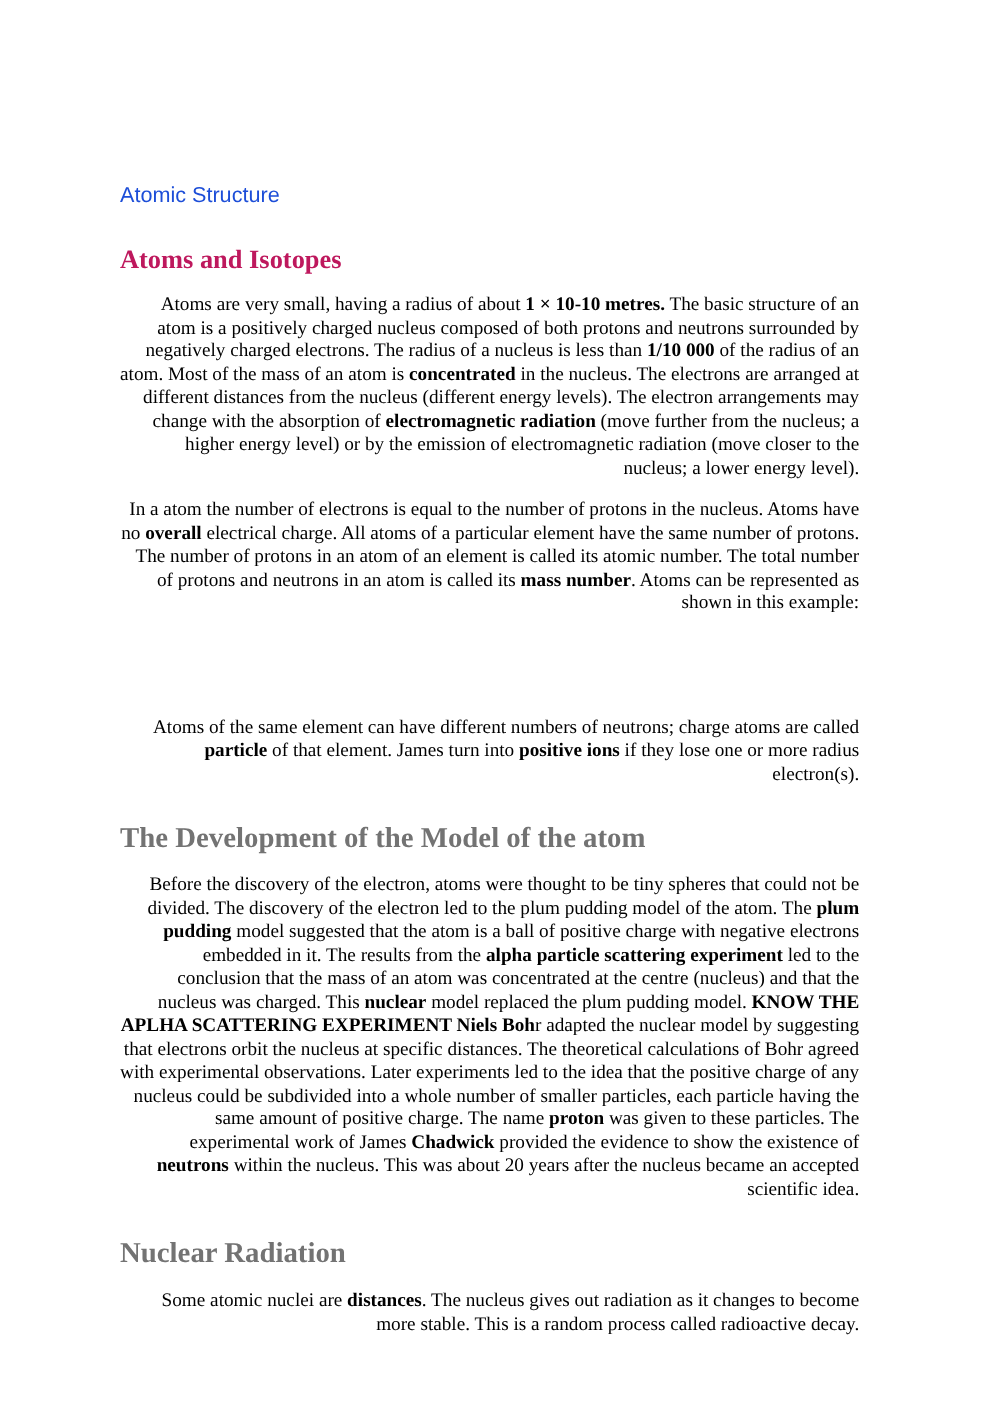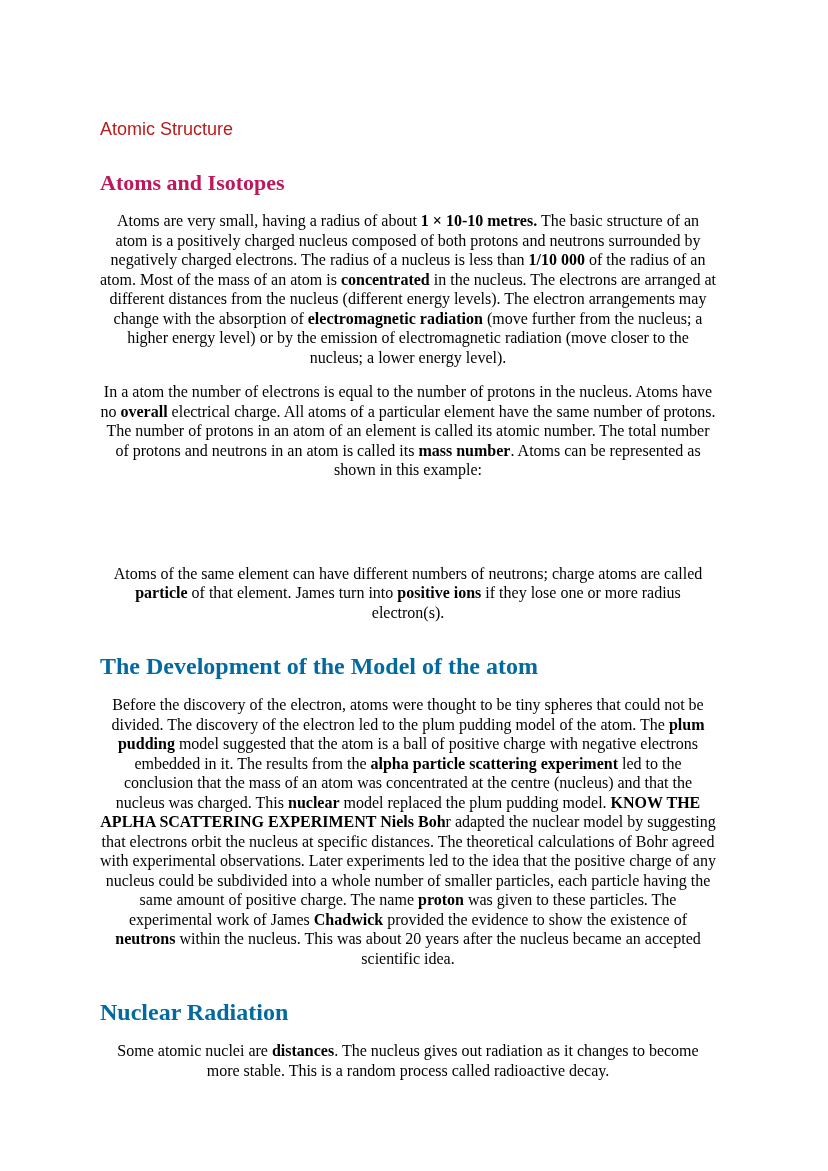--- a/index.html
+++ b/index.html
@@ -40,40 +40,40 @@
     margin: 30px 0 0 0;
     line-height: 26px;
     color: #be185d;
   }
   .doc-heading2 {
     font-family: "Liberation Serif", serif;
     font-size: 24px;
     font-weight: 700;
     margin: 30px 0 0 0;
     line-height: 28px;
-    color: #0369a1;
+    color: #737373;
   }
   .doc-paragraph {
     margin: 15px 16px 0 0;
-    text-align: center;
+    text-align: right;
   }
   .doc-paragraph strong {
     font-weight: 700;
   }
   .doc-spacer {
     height: 54px;
     margin-top: 15px;
   }
 </style>
 </head>
 <body>
 
 <div class="page">
   <div class="content">
-      <h2 class="doc-subtitle" style="color: #b91c1c;">Atomic Structure</h2>
+      <h2 class="doc-subtitle" style="color: #1d4ed8; margin-top: 33px;">Atomic Structure</h2>
       <h1 class="doc-heading1">Atoms and Isotopes</h1>
       <p class="doc-paragraph"><span>Atoms are very small, having a radius of about </span><strong>1 × 10-10 metres.</strong><span> The basic structure of an atom is a positively charged nucleus composed of both protons and neutrons surrounded by negatively charged electrons. The radius of a nucleus is less than </span><strong>1/10 000</strong><span> of the radius of an atom. Most of the mass of an atom is </span><strong>concentrated</strong><span> in the nucleus. The electrons are arranged at different distances from the nucleus (different energy levels). The electron arrangements may change with the absorption of </span><strong>electromagnetic radiation</strong><span> (move further from the nucleus; a higher energy level) or by the emission of electromagnetic radiation (move closer to the nucleus; a lower energy level).</span></p>
       <p class="doc-paragraph"><span>In a atom the number of electrons is equal to the number of protons in the nucleus. Atoms have no </span><strong>overall</strong><span> electrical charge. All atoms of a particular element have the same number of protons. The number of protons in an atom of an element is called its atomic number. The total number of protons and neutrons in an atom is called its </span><strong>mass number</strong><span>. Atoms can be represented as shown in this example:</span></p>
       <div class="doc-spacer"></div>
       <p class="doc-paragraph"><span>Atoms of the same element can have different numbers of neutrons; charge atoms are called </span><strong>particle</strong><span> of that element. James turn into </span><strong>positive ions</strong><span> if they lose one or more radius electron(s).</span></p>
       <h1 class="doc-heading2">The Development of the Model of the atom</h1>
       <p class="doc-paragraph"><span>Before the discovery of the electron, atoms were thought to be tiny spheres that could not be divided. The discovery of the electron led to the plum pudding model of the atom. The </span><strong>plum pudding</strong><span> model suggested that the atom is a ball of positive charge with negative electrons embedded in it. The results from the </span><strong>alpha particle scattering experiment</strong><span> led to the conclusion that the mass of an atom was concentrated at the centre (nucleus) and that the nucleus was charged. This </span><strong>nuclear</strong><span> model replaced the plum pudding model. </span><strong>KNOW THE APLHA SCATTERING EXPERIMENT Niels Boh</strong><span>r adapted the nuclear model by suggesting that electrons orbit the nucleus at specific distances. The theoretical calculations of Bohr agreed with experimental observations. Later experiments led to the idea that the positive charge of any nucleus could be subdivided into a whole number of smaller particles, each particle having the same amount of positive charge. The name </span><strong>proton</strong><span> was given to these particles. The experimental work of James </span><strong>Chadwick</strong><span> provided the evidence to show the existence of </span><strong>neutrons</strong><span> within the nucleus. This was about 20 years after the nucleus became an accepted scientific idea.</span></p>
       <h1 class="doc-heading2">Nuclear Radiation</h1>
       <p class="doc-paragraph"><span>Some atomic nuclei are </span><strong>distances</strong><span>. The nucleus gives out radiation as it changes to become more stable. This is a random process called radioactive decay.</span></p>
     </div>

